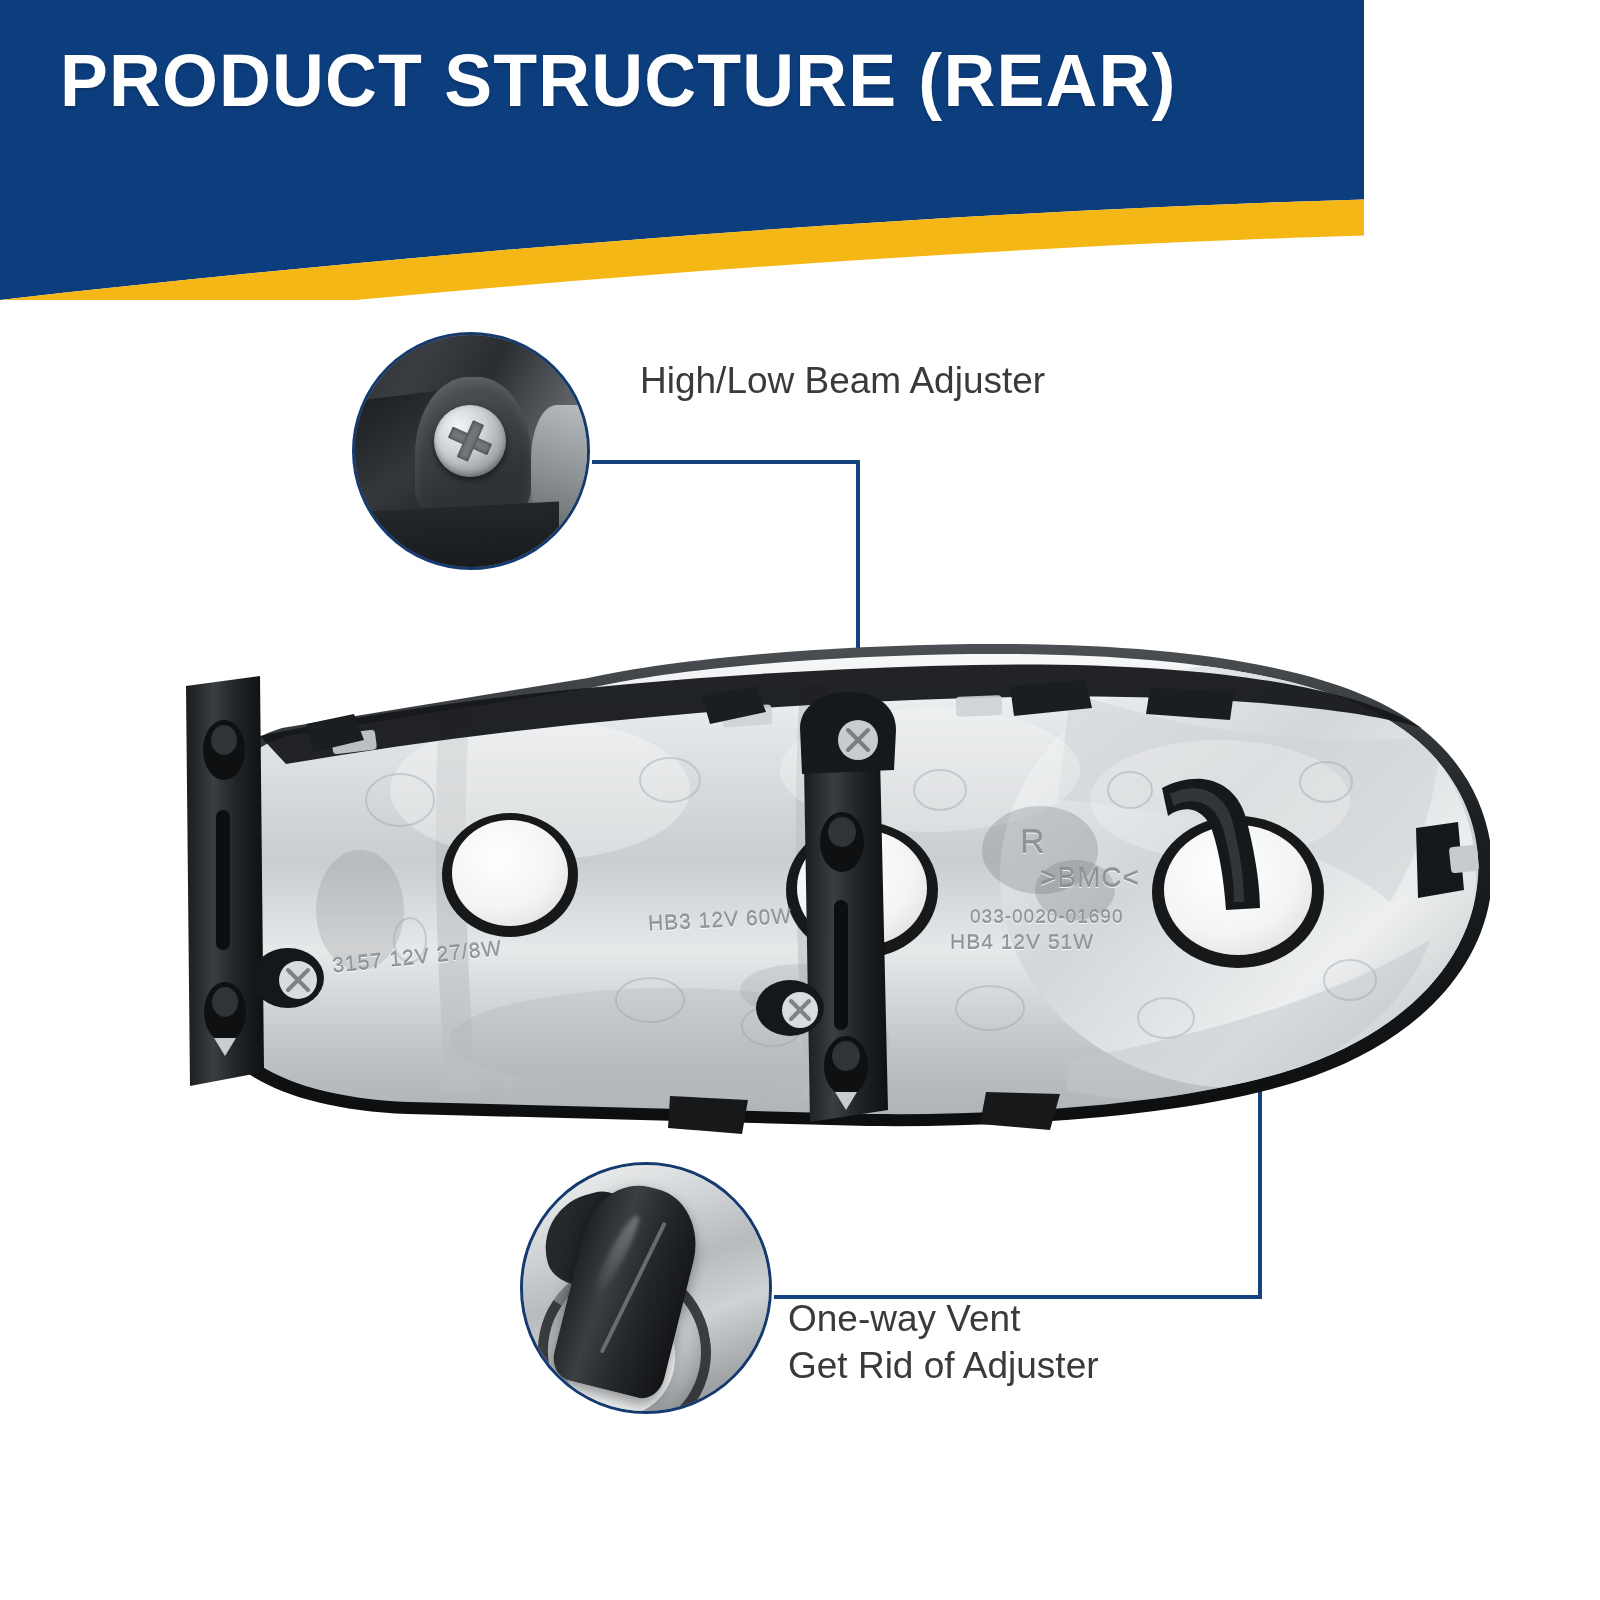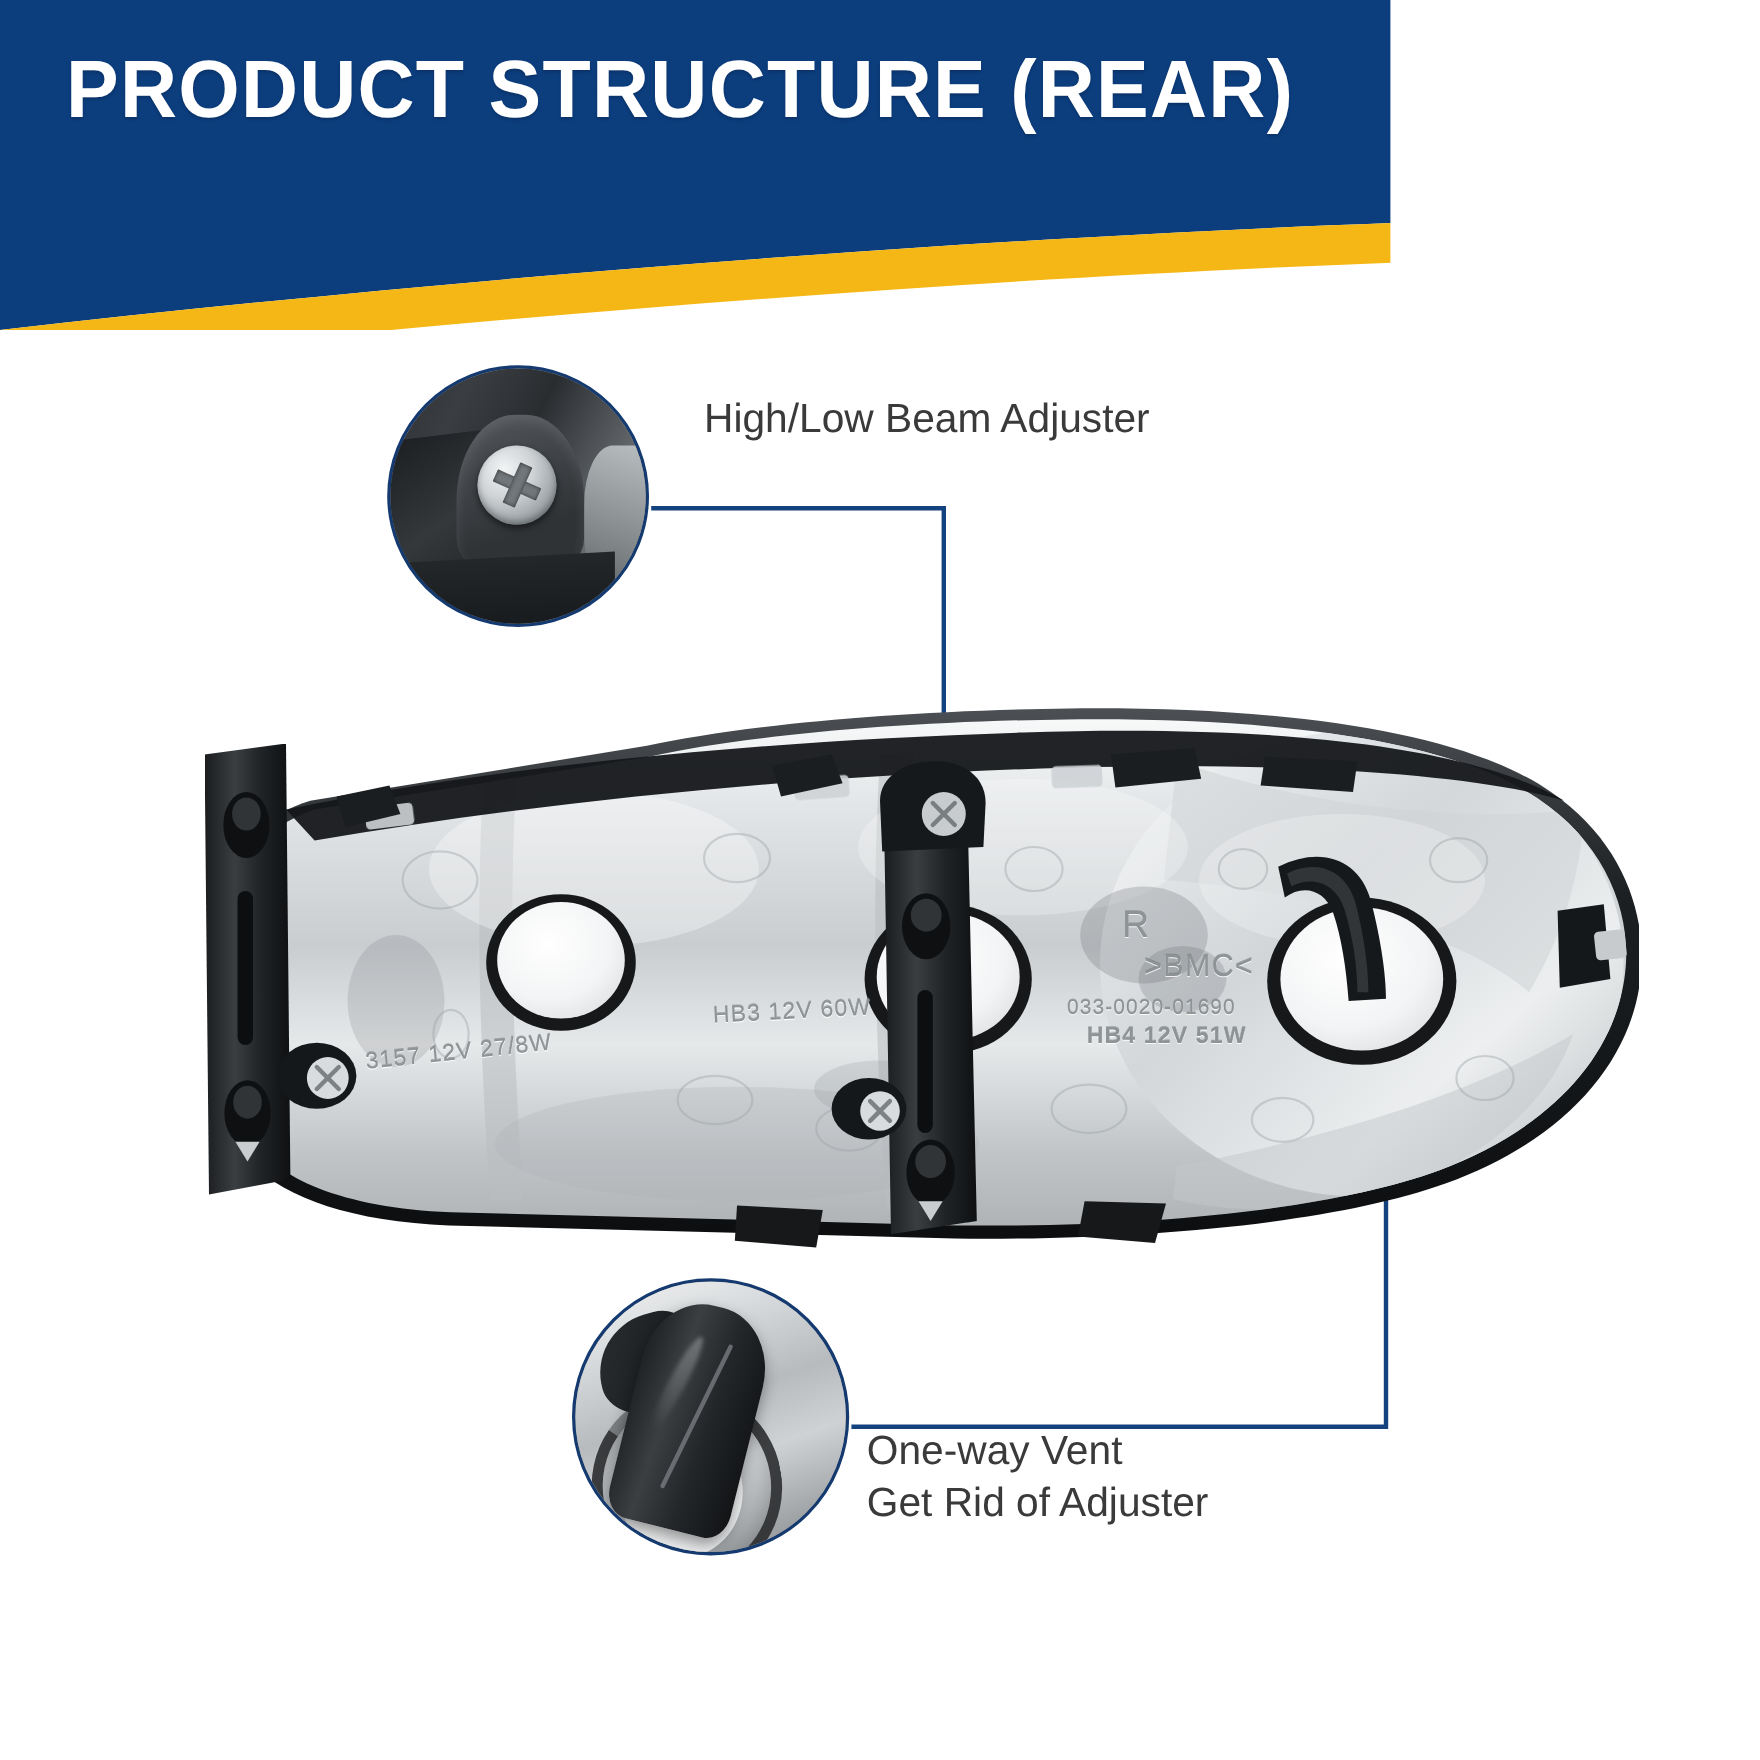--- a/index.html
+++ b/index.html
@@ -6,21 +6,21 @@
   body{
     width:1600px;height:1600px;
     background:#ffffff;
     font-family:"Liberation Sans", sans-serif;
     overflow:hidden;
     position:relative;
   }
   #stage{position:absolute;inset:0;width:1600px;height:1600px;}
 
   
-  .header{position:absolute;left:0;top:0;width:1264px;height:300px;overflow:hidden;}
+  .header{position:absolute;left:0;top:0;width:1364px;height:300px;overflow:hidden;}
   .header svg{position:absolute;left:0;top:0;}
   .header-title{
     position:absolute;left:60px;top:44px;width:1480px;
     color:#ffffff;
     font-size:74px;
     font-weight:700;
     letter-spacing:1.2px;
     line-height:1.0;
     white-space:nowrap;
     transform:scaleX(0.97);
@@ -155,21 +155,21 @@
     letter-spacing:1px;
     white-space:nowrap;
     text-shadow:0 1px 0 rgba(255,255,255,.85), 0 -1px 0 rgba(110,115,118,.55);
     font-family:"Liberation Sans", sans-serif;
   }
   #emb-3157{left:222px;top:305px;transform:rotate(-6deg);}
   #emb-hb3{left:538px;top:268px;transform:rotate(-3deg);}
   #emb-r{left:910px;top:182px;font-size:34px;letter-spacing:0;}
   #emb-bmc{left:893px;top:222px;font-size:28px;margin-left:37px;}
   #emb-code{left:860px;top:266px;font-size:19px;}
-  #emb-hb4{left:878px;top:290px;font-weight:bold;}
+  #emb-hb4{left:840px;top:290px;}
 </style>
 </head>
 <body>
 
 <div id="stage">
 
   <div class="header">
     <svg width="1600" height="300" viewBox="0 0 1600 300">
       <path d="M0,0 H1600 V196 C1180,196 560,236 0,300 Z" fill="#0c3d7d"></path>
       <path d="M0,300 C560,236 1180,196 1600,196 V232 C1180,232 580,272 0,336 Z" fill="#f5b715"></path>

